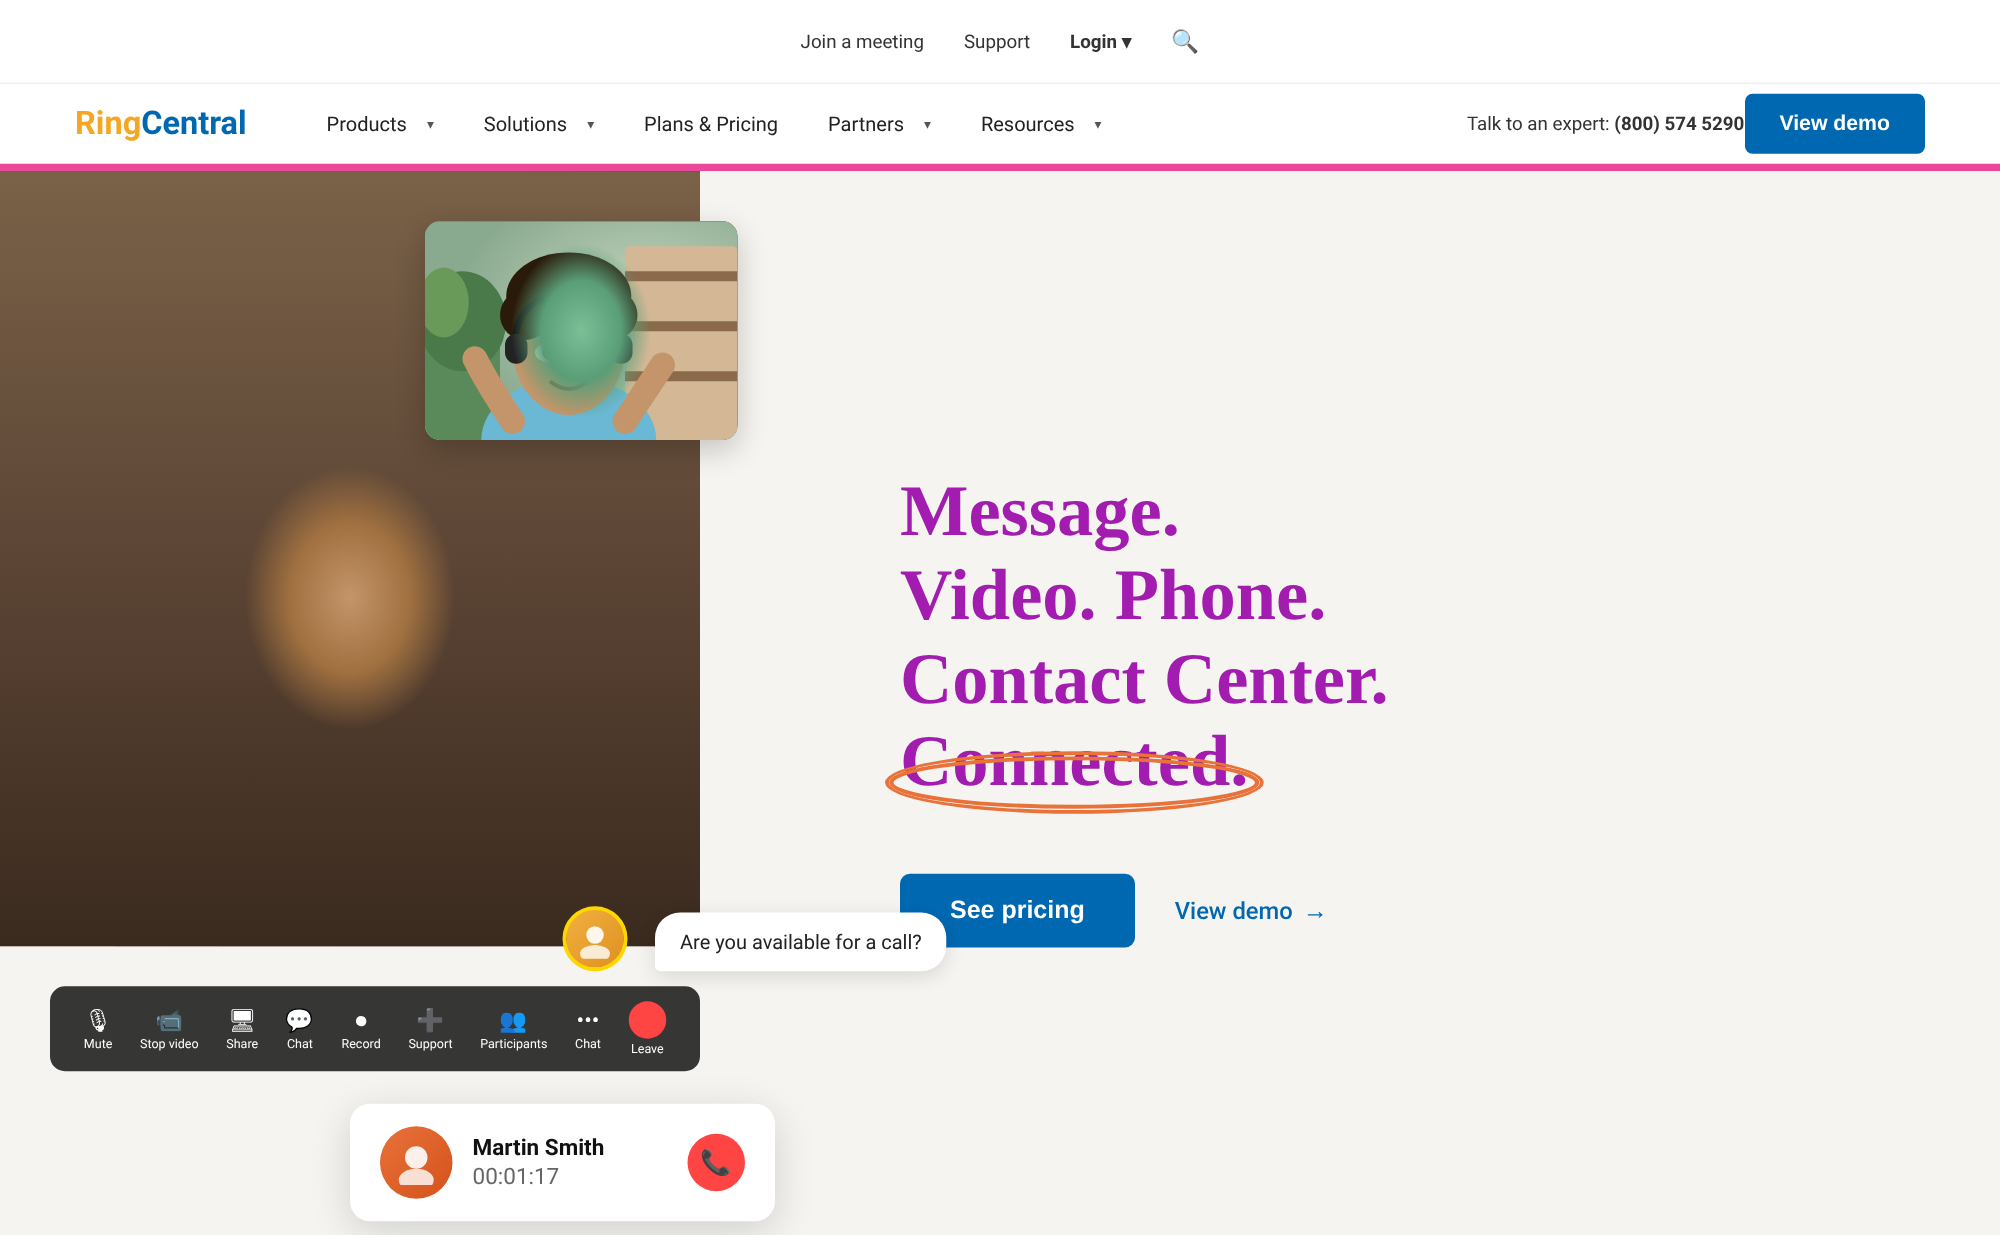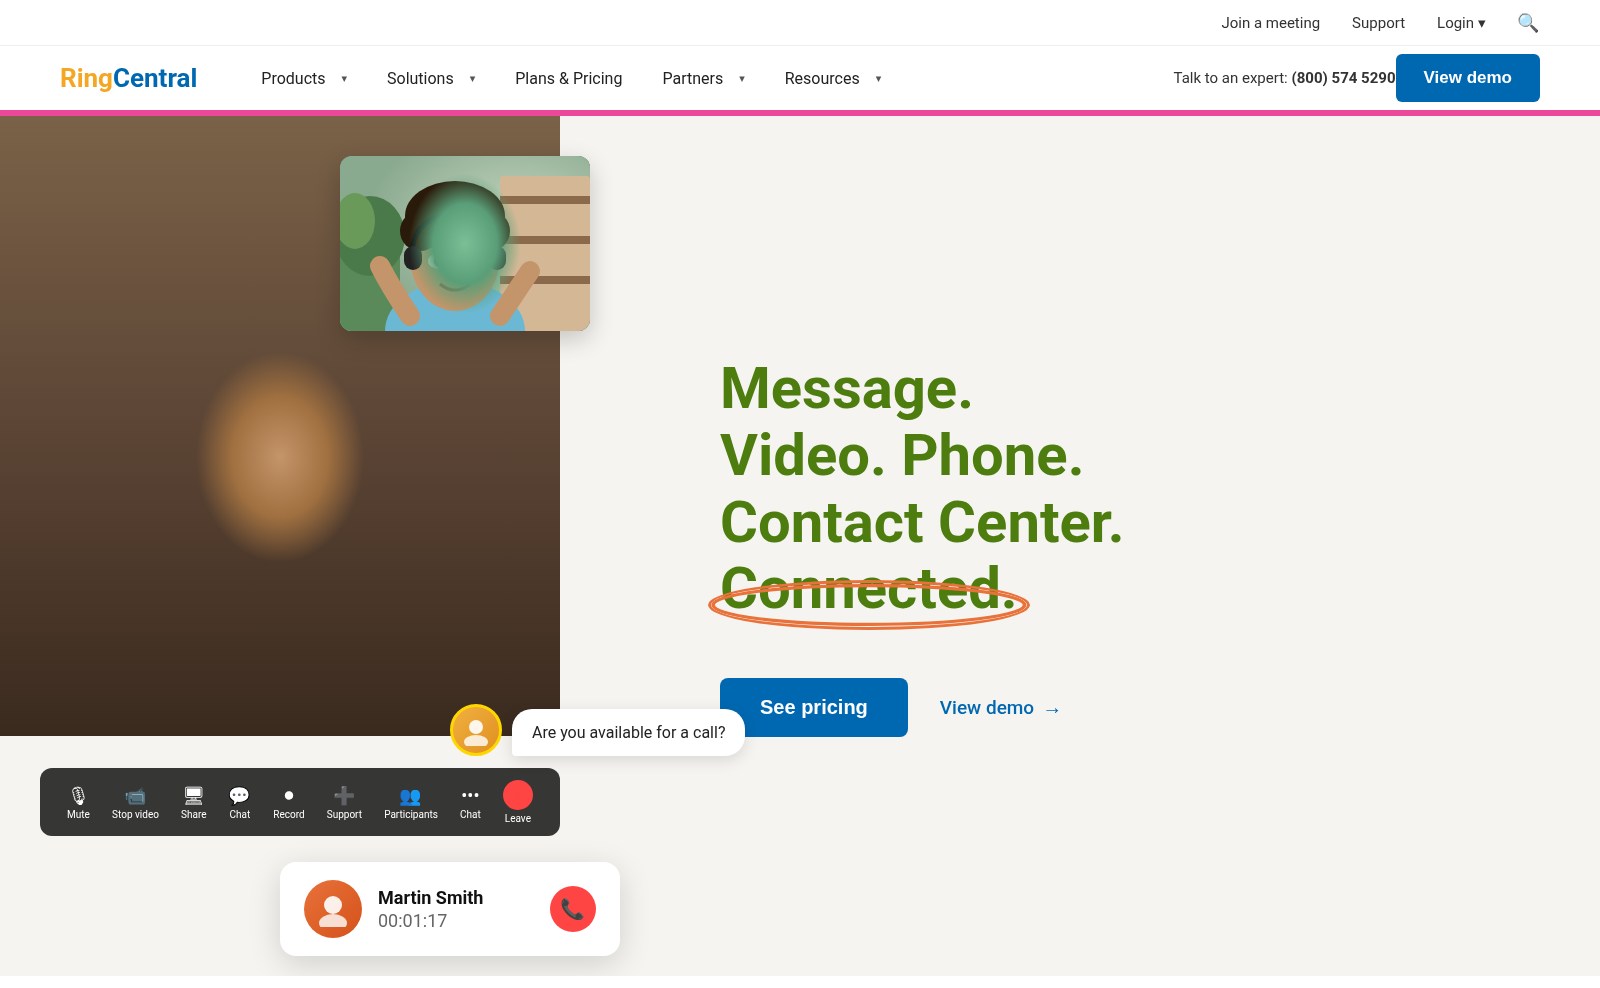--- a/index.html
+++ b/index.html
@@ -1,24 +1,24 @@
 <!DOCTYPE html>
 <html><head>
   <meta charset="utf-8">
   <style>
     * { margin: 0; padding: 0; box-sizing: border-box; }
     body { font-family: -apple-system, BlinkMacSystemFont, 'Segoe UI', Roboto, sans-serif; background: #fff; width: 1600px; overflow-x: hidden; }
 
     
     .top-bar {
-      display: flex; align-items: center; justify-content: flex-end;
-      padding: 12px 60px; gap: 32px; border-bottom: 1px solid #eee;
+      display: flex; align-items: center; justify-content: center;
+      padding: 22px 60px; gap: 32px; border-bottom: 1px solid #eee;
     }
     .top-bar a { text-decoration: none; color: #333; font-size: 15px; }
-    .login-btn { display: flex; align-items: center; gap: 4px; }
+    .login-btn { display: flex; align-items: center; gap: 4px; font-weight: bold; }
     .search-icon-top { font-size: 18px; color: #333; cursor: pointer; }
 
     
     .nav {
       display: flex; align-items: center; padding: 0 60px;
       height: 70px; border-bottom: 6px solid #ec4899;
     }
     .logo { display: flex; align-items: center; margin-right: 48px; }
     .logo-ring { color: #f5a623; font-size: 26px; font-weight: 700; }
 
@@ -115,41 +115,41 @@
     }
     .video-thumbnail::after {
       content: '';
       position: absolute; inset: 0;
       background: radial-gradient(ellipse 80px 100px at 50% 50%, #7abf96 0%, #5a9e78 40%, transparent 70%);
     }
 
     
     .chat-bubble-wrap {
       position: absolute; bottom: 220px; left: 450px;
-      display: flex; align-items: flex-end; gap: 10px;
+      display: flex; align-items: flex-end; gap: 22px;
     }
     .chat-avatar {
       width: 52px; height: 52px; border-radius: 50%;
       background: linear-gradient(135deg, #f0b040, #e09020);
       border: 3px solid #ffd700;
       display: flex; align-items: center; justify-content: center;
       font-size: 22px; flex-shrink: 0;
     }
     .chat-bubble {
       background: #fff; border-radius: 20px 20px 20px 4px;
       padding: 14px 20px; font-size: 16px; color: #222;
       box-shadow: 0 4px 16px rgba(0,0,0,0.12); white-space: nowrap;
     }
 
     
     .hero-content {
       flex: 1; display: flex; flex-direction: column;
       justify-content: center; padding: 60px 80px 60px 40px;
     }
-    .hero-headline { font-size: 58px; font-weight: 700; color: #4d7c0f; line-height: 1.15; margin-bottom: 40px; }
+    .hero-headline { font-size: 58px; font-weight: 700; color: #a21caf; line-height: 1.15; margin-bottom: 40px; font-family: Liberation Serif, serif; }
     .headline-connected { position: relative; display: inline-block; }
     .connected-oval {
       position: absolute;
       bottom: -8px; left: -12px;
       width: calc(100% + 24px); height: 50px;
       border: 3px solid #e8723a;
       border-radius: 50%;
       pointer-events: none;
     }
     .hero-actions { display: flex; align-items: center; gap: 32px; margin-top: 16px; }

